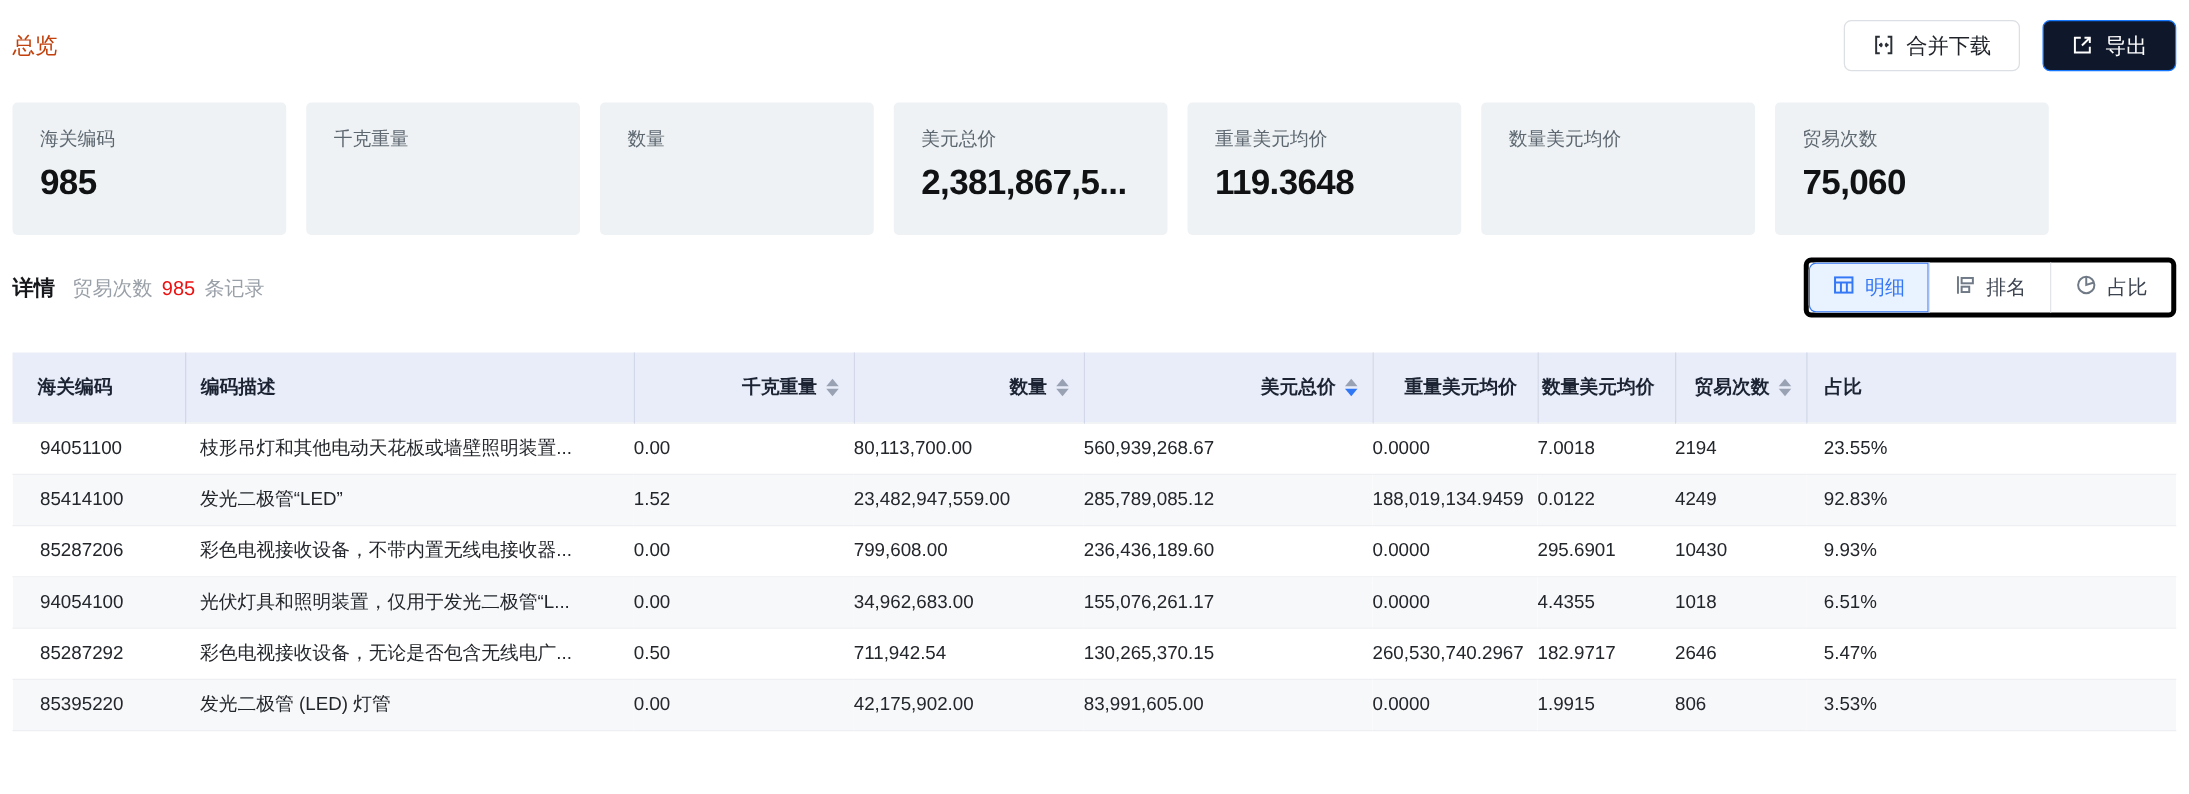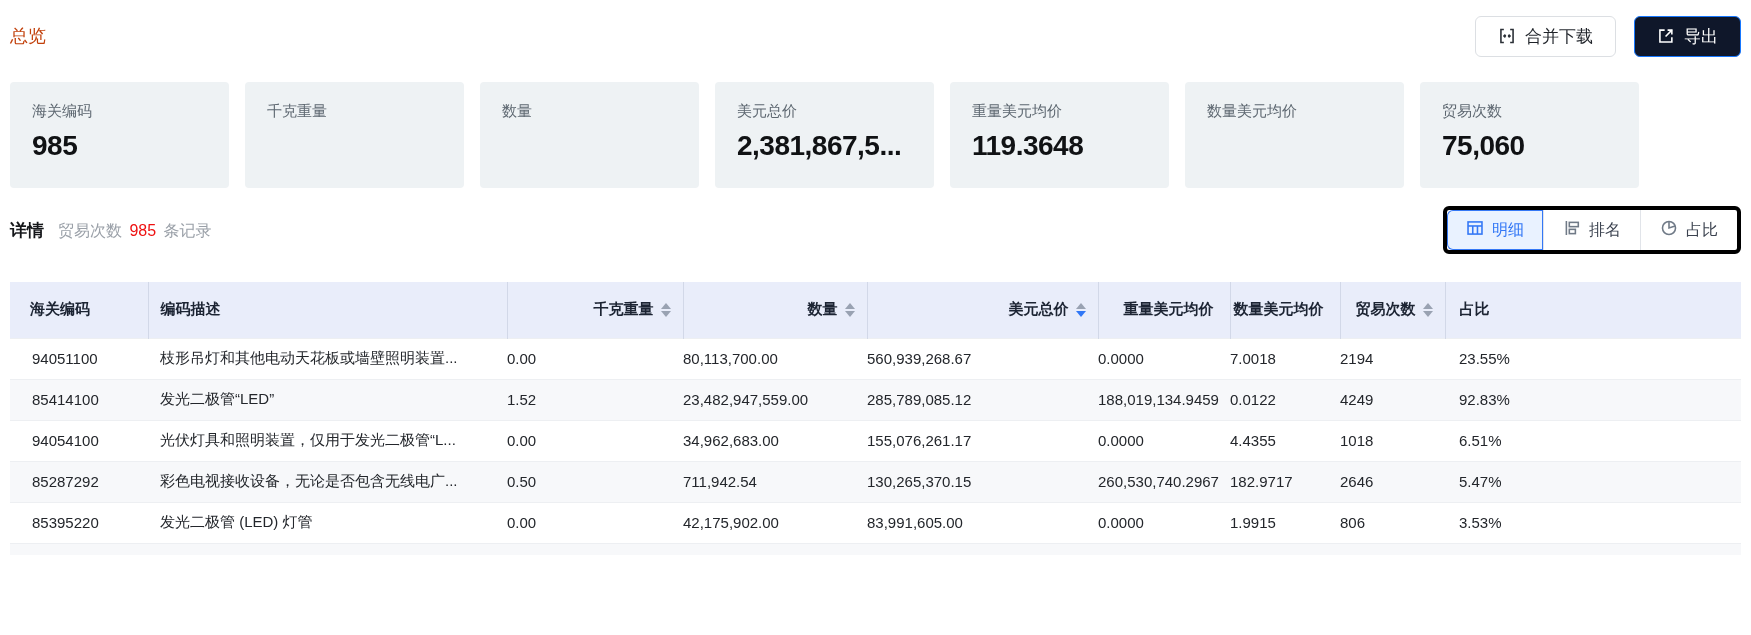--- a/index.html
+++ b/index.html
@@ -256,20 +256,31 @@
         <td class="al pl12">发光二极管“LED”</td>
         <td class="ar pr16">1.52</td>
         <td class="ar pr16">23,482,947,559.00</td>
         <td class="ar pr16">285,789,085.12</td>
         <td class="ar pr16">188,019,134.9459</td>
         <td class="ar pr16">0.0122</td>
         <td class="ar pr16">4249</td>
         <td class="al pl14">92.83%</td>
       </tr>
       <tr>
+        <td class="al code">85287206</td>
+        <td class="al pl12">彩色电视接收设备，不带内置无线电接收器...</td>
+        <td class="ar pr16">0.00</td>
+        <td class="ar pr16">799,608.00</td>
+        <td class="ar pr16">236,436,189.60</td>
+        <td class="ar pr16">0.0000</td>
+        <td class="ar pr16">295.6901</td>
+        <td class="ar pr16">10430</td>
+        <td class="al pl14">9.93%</td>
+      </tr>
+      <tr>
         <td class="al code">94054100</td>
         <td class="al pl12">光伏灯具和照明装置，仅用于发光二极管“L...</td>
         <td class="ar pr16">0.00</td>
         <td class="ar pr16">34,962,683.00</td>
         <td class="ar pr16">155,076,261.17</td>
         <td class="ar pr16">0.0000</td>
         <td class="ar pr16">4.4355</td>
         <td class="ar pr16">1018</td>
         <td class="al pl14">6.51%</td>
       </tr>

